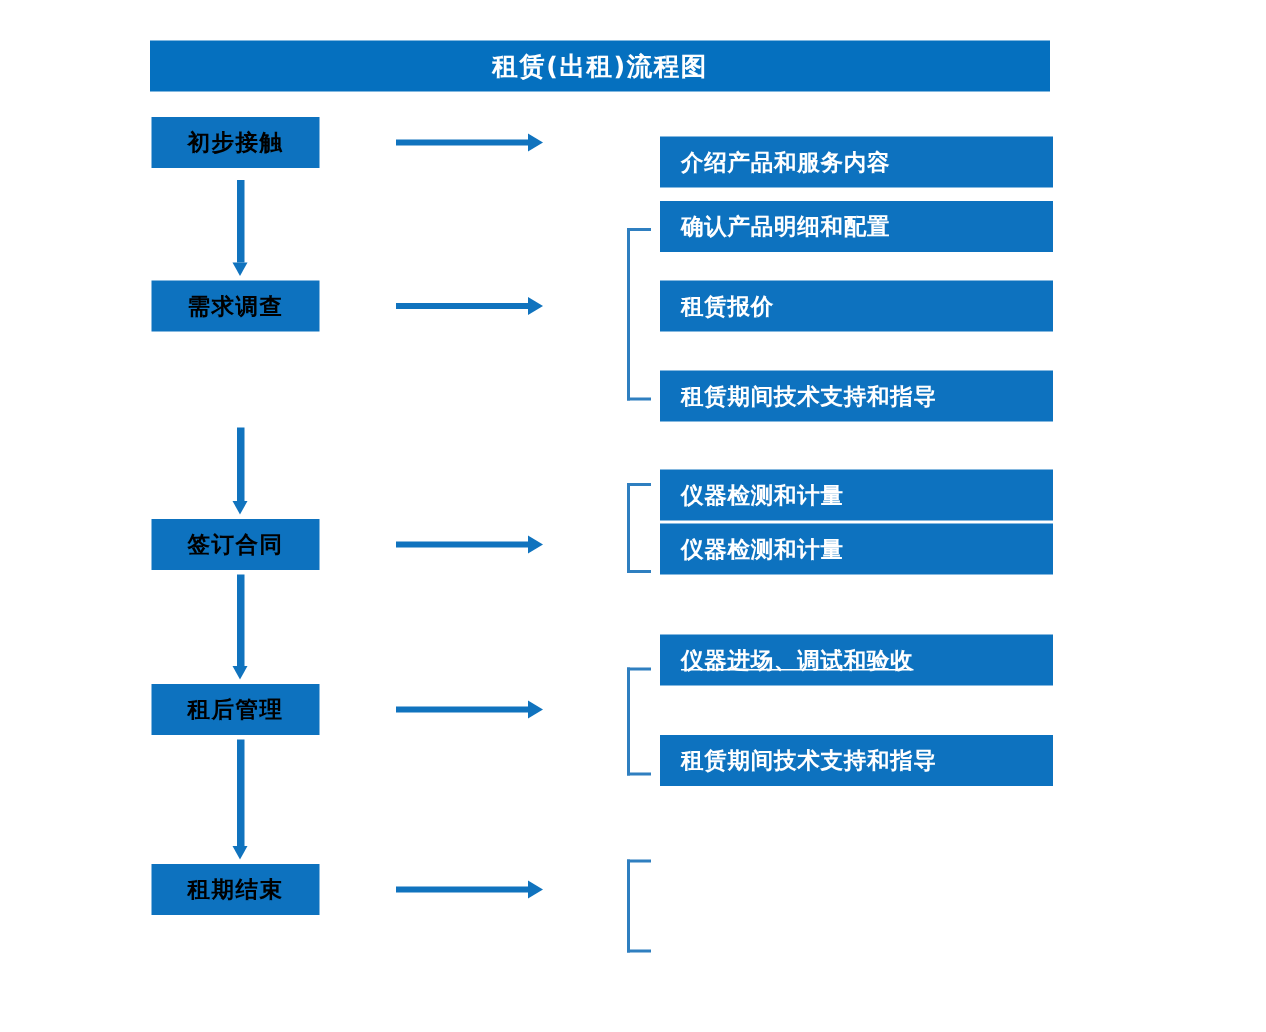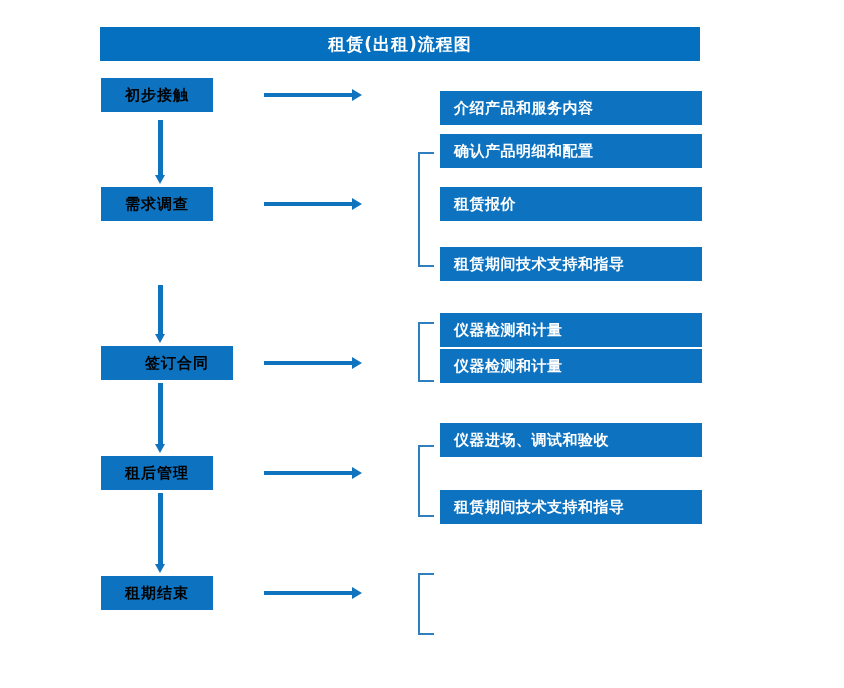--- a/index.html
+++ b/index.html
@@ -118,21 +118,21 @@
 </style>
 </head>
 <body>
 
 <div id="canvas">
 
   <div class="title-bar">租赁(出租)流程图</div>
 
   <div class="stage-box" style="top:78px;">初步接触</div>
   <div class="stage-box" style="top:187px;">需求调查</div>
-  <div class="stage-box" style="top:346px;padding-left:20px;">签订合同</div>
+  <div class="stage-box" style="top:346px;">签订合同</div>
   <div class="stage-box" style="top:456px;">租后管理</div>
   <div class="stage-box" style="top:576px;text-align:right;">租期结束</div>
 
   <div class="v-arrow" style="top:120px; height:64px;">
     <div class="shaft" style="height:55px;"></div>
     <div class="head" style="top:55px;"></div>
   </div>
   <div class="v-arrow" style="top:285px; height:58px;">
     <div class="shaft" style="height:49px;"></div>
     <div class="head" style="top:49px;"></div>
@@ -171,16 +171,16 @@
   <div class="bracket" style="top:322px; height:60px;"></div>
   <div class="bracket" style="top:445px; height:72px;"></div>
   <div class="bracket" style="top:573px; height:62px;"></div>
 
   <div class="detail-box" style="top:78px;margin-top:13px;">介绍产品和服务内容</div>
   <div class="detail-box" style="top:134px;">确认产品明细和配置</div>
   <div class="detail-box" style="top:187px;">租赁报价</div>
   <div class="detail-box" style="top:247px;">租赁期间技术支持和指导</div>
   <div class="detail-box" style="top:313px;">仪器检测和计量</div>
   <div class="detail-box" style="top:349px;">仪器检测和计量</div>
-  <div class="detail-box" style="top:423px;">仪器进场、调试和验收</div>
+  <div class="detail-box" style="top:423px;text-decoration:underline;">仪器进场、调试和验收</div>
   <div class="detail-box" style="top:490px;">租赁期间技术支持和指导</div>
 
 </div>
 
 </body></html>

